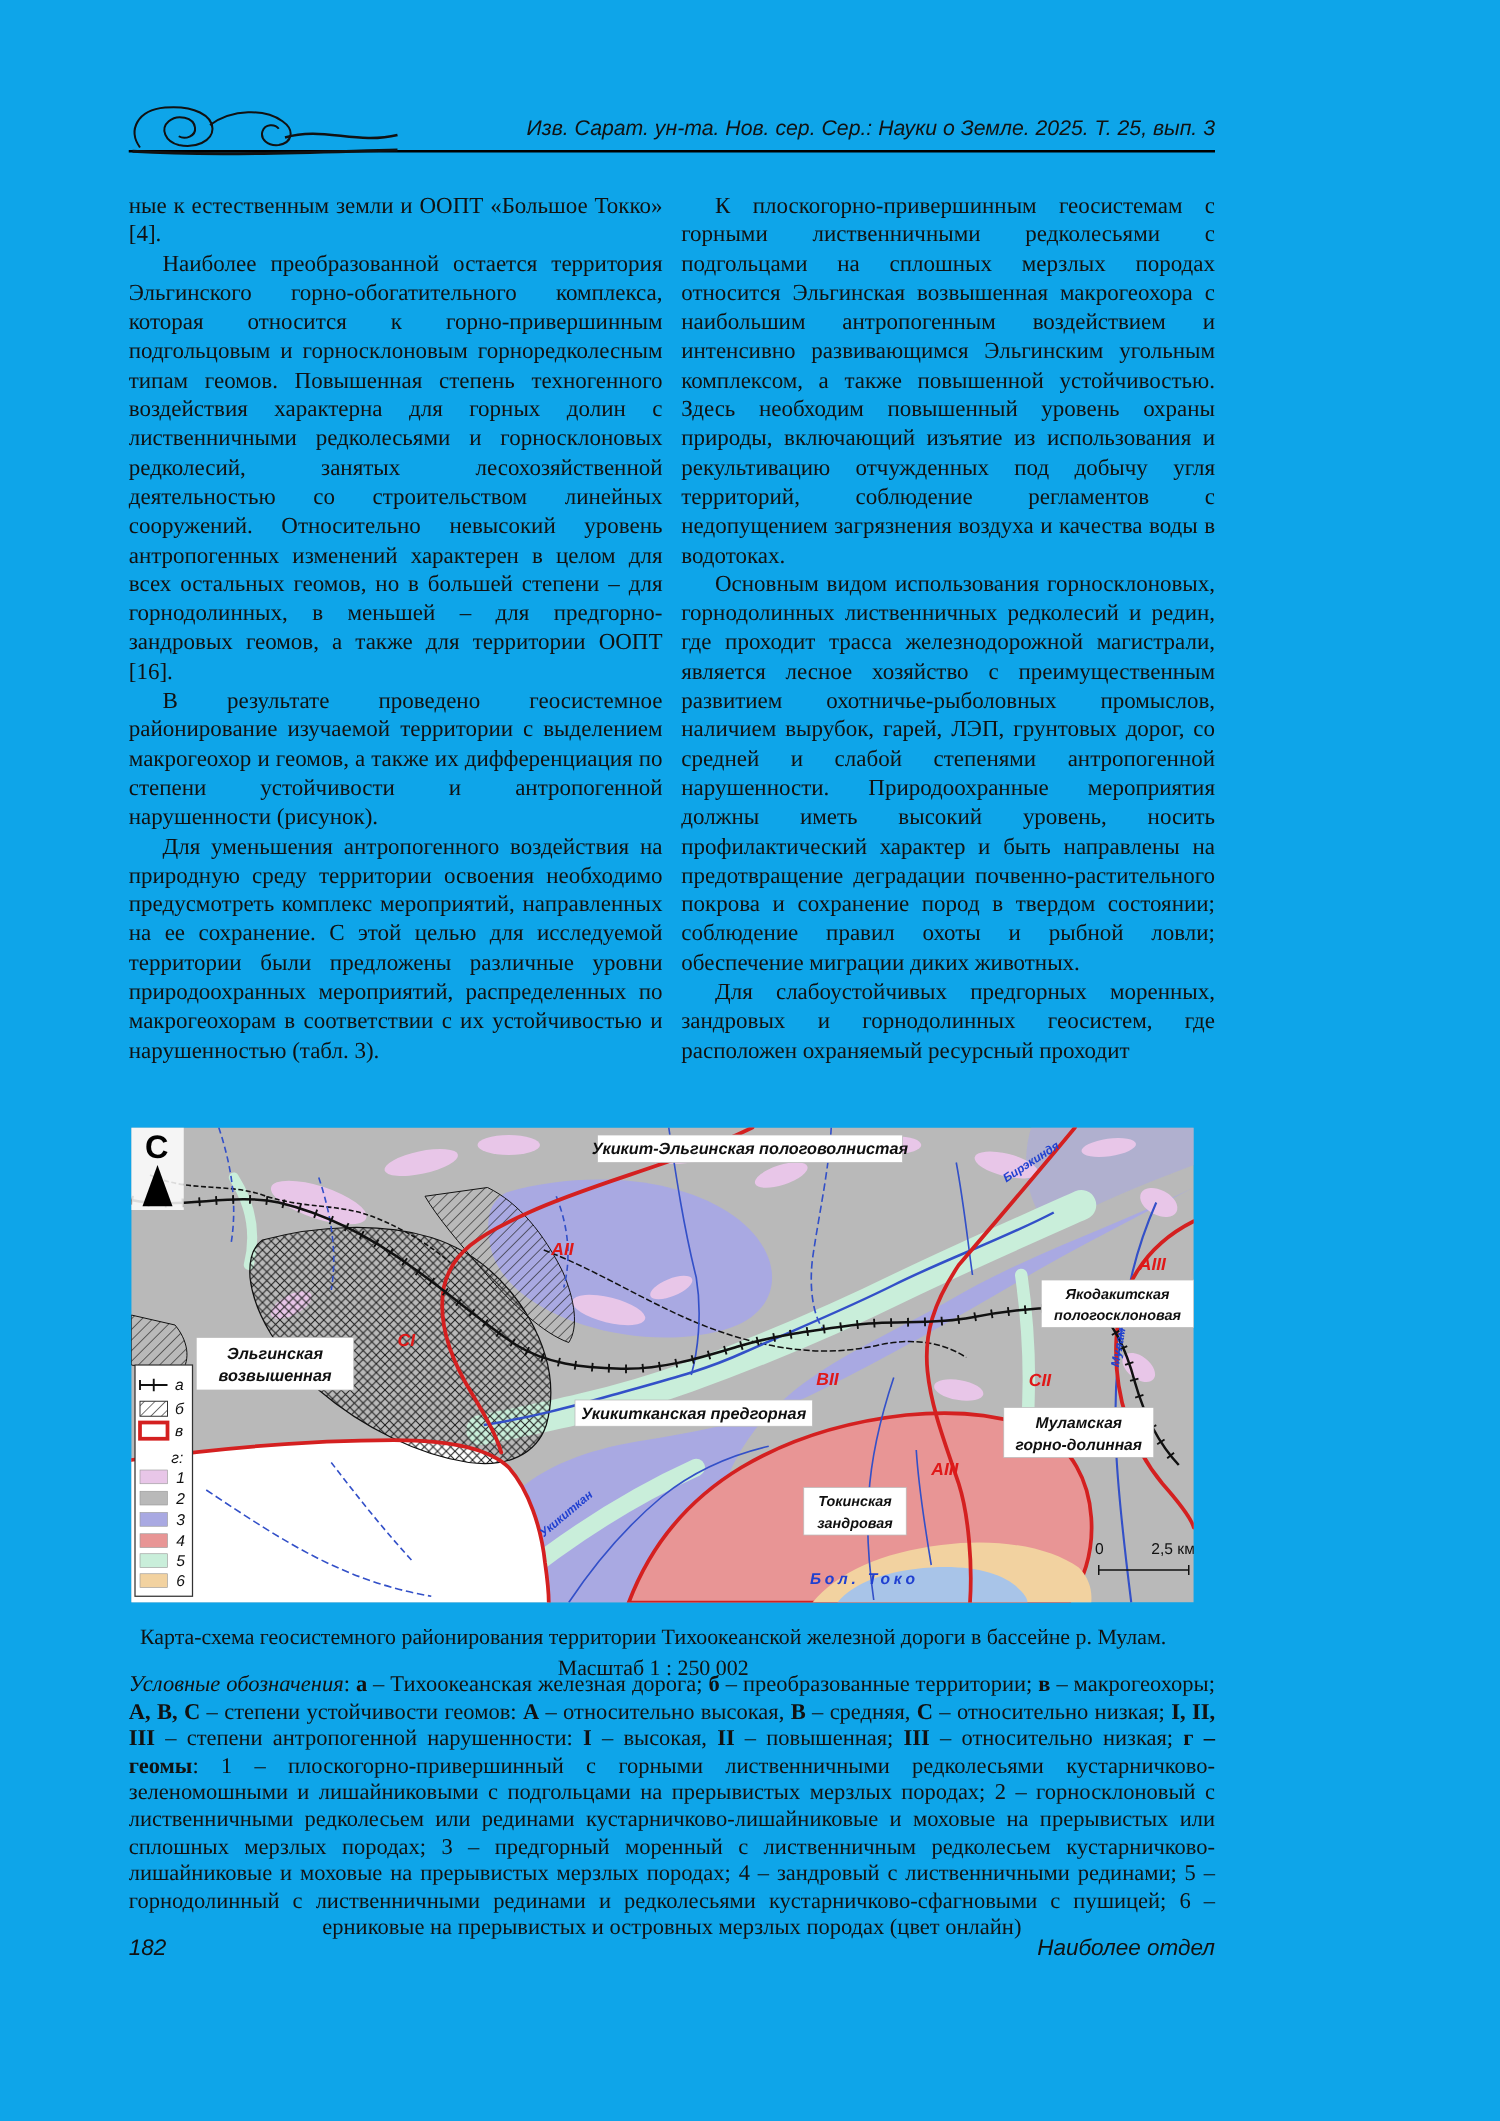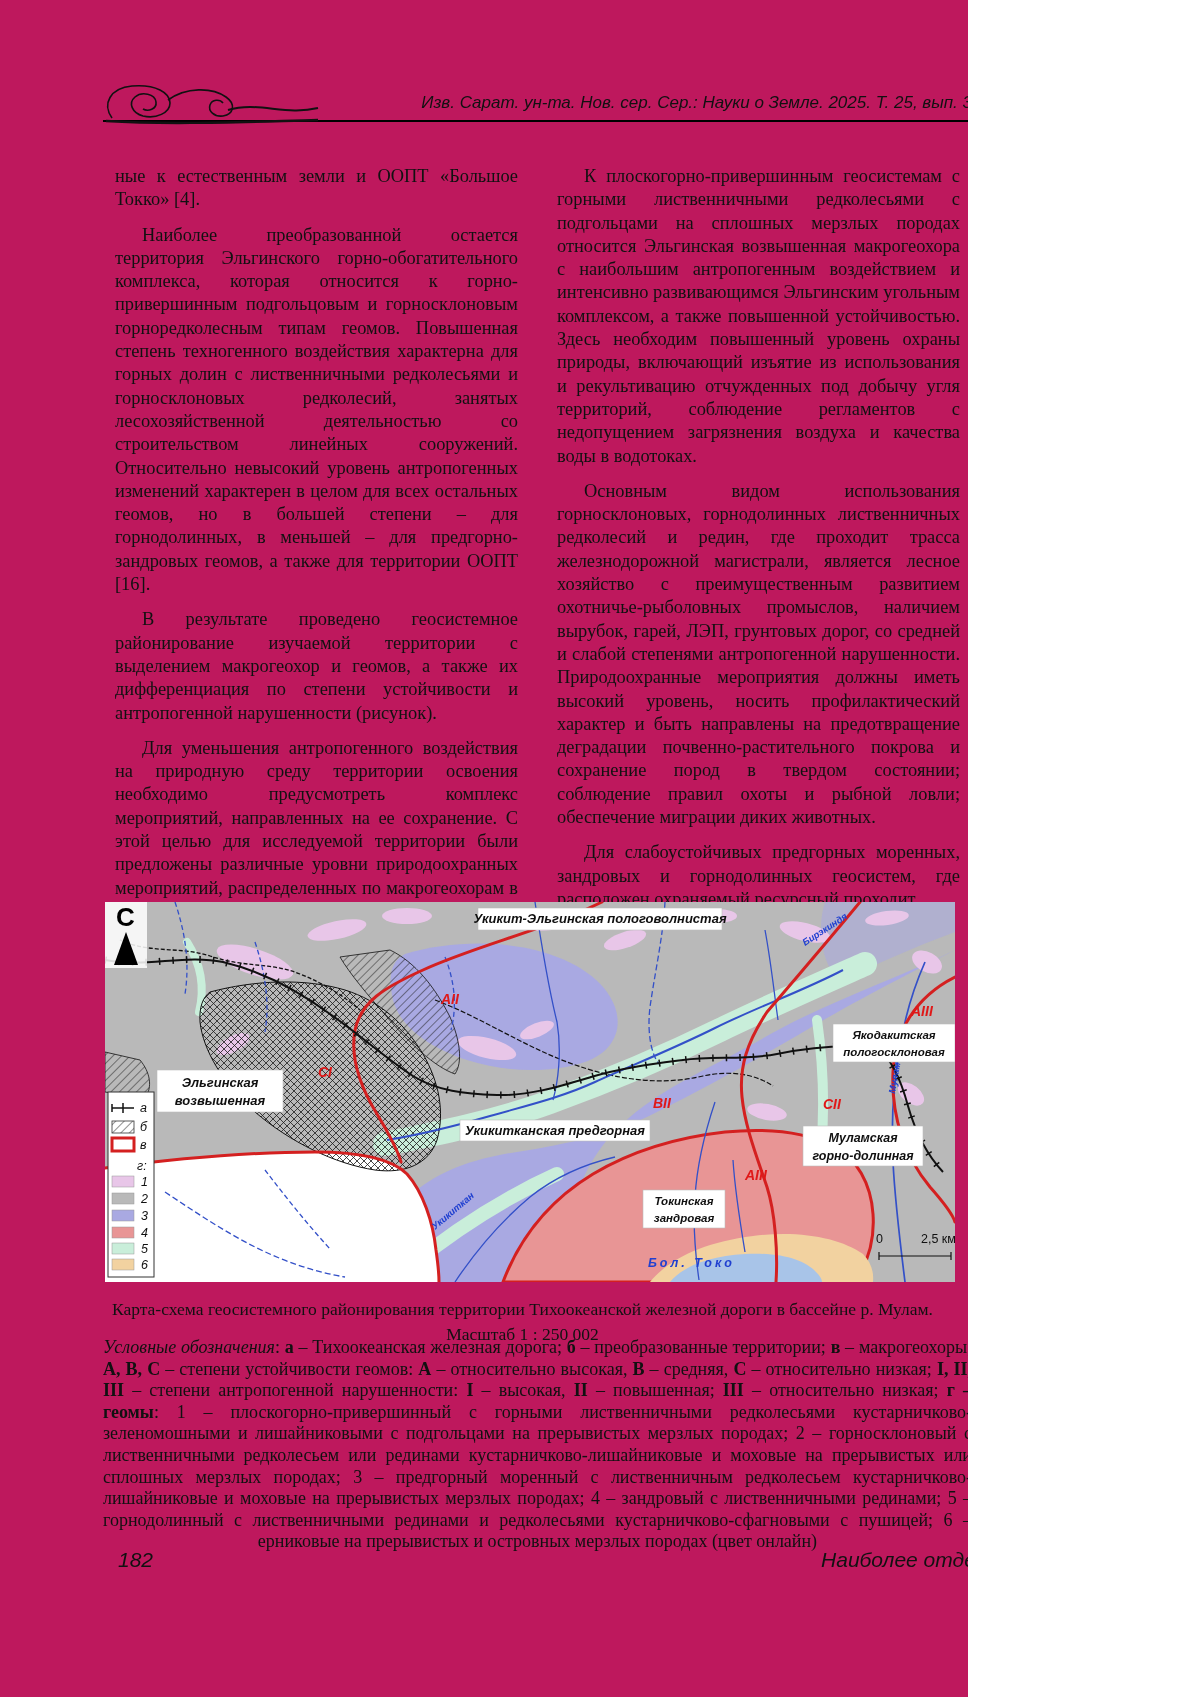--- a/index.html
+++ b/index.html
@@ -1,44 +1,44 @@
 <!DOCTYPE html>
 <html lang="ru"><head>
 <meta charset="utf-8">
 <style>
   html,body{margin:0;padding:0;background:#ffffff;}
-  .sheet{position:relative;width:968px;height:1697px;background:#be185d;color:#111;
+  .sheet{position:relative;width:1200px;height:1697px;background:#0ea5e9;color:#111;
          font-family:"Liberation Serif",serif;overflow:hidden;}
   
   .hdr{position:absolute;left:103px;top:78px;width:869px;height:42px;border-bottom:2px solid #000;}
   .hdr-logo{position:absolute;left:-3px;bottom:-6px;}
   .hdr-text{position:absolute;right:0;bottom:7px;font-family:"Liberation Sans",sans-serif;
             font-style:italic;font-size:17px;}
   
   .cols{position:absolute;left:103px;top:153px;width:869px;display:flex;gap:15px;}
   .col{width:427px;text-align:justify;font-size:18.4px;line-height:23.3px;}
-  .col p{margin:12px;text-indent:27px;}
+  .col p{margin:0;text-indent:27px;}
   .col p.cont{text-indent:0;}
   
   .map-wrap{position:absolute;left:105px;top:902px;width:850px;height:380px;}
   .map-wrap svg{display:block;}
   .map text{font-family:"Liberation Sans",sans-serif;}
   .arealbl{font-weight:bold;font-style:italic;fill:#101010;}
   .zonelbl{font-weight:bold;font-style:italic;fill:#e01818;font-size:14px;}
   .waterlbl{font-weight:bold;font-style:italic;fill:#2040d0;}
   .leglbl{font-family:"Liberation Serif",serif;font-style:italic;font-size:12.5px;fill:#111;}
   
   .figcap{position:absolute;left:88px;top:1297px;width:869px;text-align:center;
           font-size:17.5px;line-height:24.5px;}
   .figleg{position:absolute;left:103px;top:1337px;width:869px;text-align:justify;
           text-align-last:center;font-size:18px;line-height:21.6px;}
   
-  .ftr{position:absolute;left:118px;top:1548px;width:869px;display:flex;
+  .ftr{position:absolute;left:103px;top:1548px;width:869px;display:flex;
        justify-content:space-between;font-family:"Liberation Sans",sans-serif;
-       font-style:italic;font-size:21px;}
+       font-style:italic;font-size:18px;}
 </style>
 </head>
 <body>
 
 <div class="sheet">
 
   <div class="hdr">
     <svg class="hdr-logo" width="220" height="46" viewBox="0 0 220 46">
       <g fill="none" stroke="#111" stroke-width="1.6">
         <path d="M12,38 C2,24 10,8 32,6 C56,4 70,13 70,23 C70,33 56,39 43,36 C32,33 28,23 35,17 C42,11 55,14 56,22 C57,29 48,32 43,29"></path>

